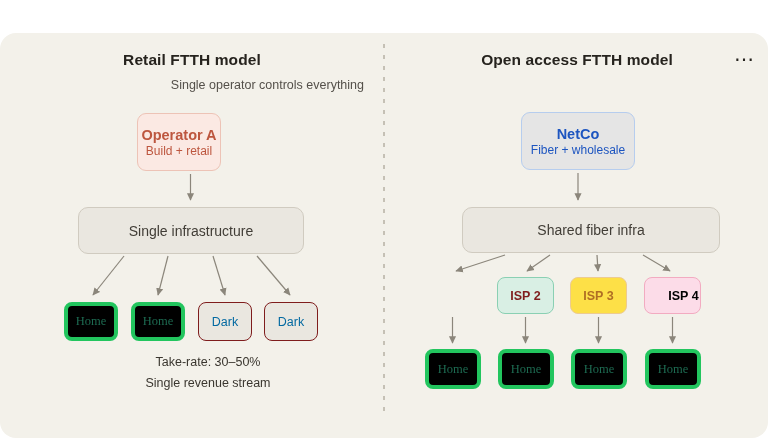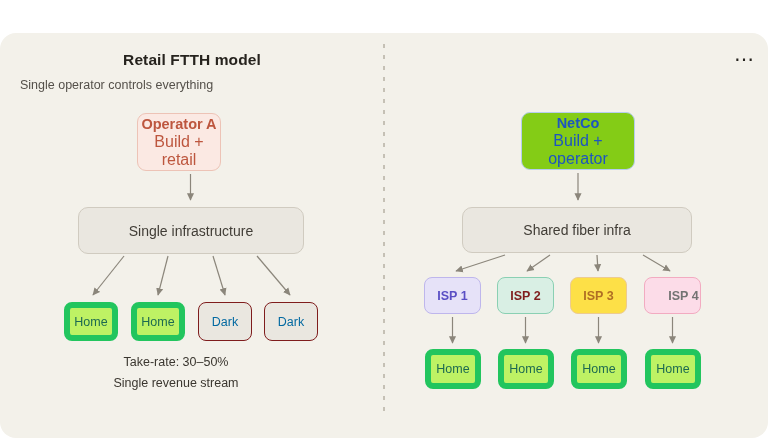--- a/index.html
+++ b/index.html
@@ -12,63 +12,63 @@
     position:absolute; left:0; top:33px; width:768px; height:405px;
     background:#f3f1ea; border-radius:16px;
   }
   svg.arrows { position:absolute; left:0; top:0; width:768px; height:438px; pointer-events:none; }
 
   .panel-title {
     position:absolute; text-align:center; font-size:15.5px; font-weight:700;
     color:#26231e; letter-spacing:0.1px;
   }
   .panel-sub {
-    position:absolute; text-align:left; font-size:12.5px; color:#54504a;
+    position:absolute; text-align:right; font-size:12.5px; color:#54504a;
   }
   .lt { left:20px;  top:51px; width:344px; }
   .ls { left:20px;  top:78px; width:344px; }
   .rt { left:404px; top:51px; width:346px; }
   .rs { left:404px; top:78px; width:346px; }
 
   .node {
     position:absolute; box-sizing:border-box; border-radius:9px;
     display:flex; align-items:center; justify-content:center; text-align:center;
   }
   .two { flex-direction:column; gap:1px; }
   .nt { font-size:14.5px; font-weight:700; }
-  .ns { font-size:16px; }
+  .ns { font-size:12px; }
 
   .op-a  { left:137px; top:113px; width:84px; height:58px; background:#fbe9e3; border:1px solid #edc3b6; }
   .op-a .nt, .op-a .ns { color:#bd563e; }
 
-  .netco { left:521px; top:112px; width:114px; height:58px; background:#84cc16; border:1px solid #b6cdee; }
+  .netco { left:521px; top:112px; width:114px; height:58px; background:#e5e5e5; border:1px solid #b6cdee; }
   .netco .nt, .netco .ns { color:#1d55c0; }
 
   .infra {
     background:#eae7e0; border:1px solid #d0cbc0; color:#413d36; font-size:14px;
     border-radius:10px;
   }
   .fiber  { left:78px;  top:207px; width:226px; height:47px; }
-  .shared { left:462px; top:207px; width:230px; height:46px; }
+  .shared { left:462px; top:207px; width:258px; height:46px; }
 
   .leaf { top:302px; width:54px; height:39px; font-size:12.5px; font-weight:500; border-radius:8px; }
   .l-home-1 { left:64px; }  .l-home-2 { left:131px; }
   .l-dark-1 { left:198px; } .l-dark-2 { left:264px; }
 
-  .home { background:#bef264; border:6px solid #22c55e; color:#1d6a51; }
+  .home { background:#000000; border:4px solid #22c55e; color:#1d6a51;font-family:Liberation Serif, serif; }
   .dark { background:#eae7e0; border:1px solid #7f1d1d; color:#0369a1; }
 
-  .note { position:absolute; left:4px; width:344px; text-align:center; font-size:12.5px; color:#3a362f; }
+  .note { position:absolute; left:36px; width:344px; text-align:center; font-size:12.5px; color:#3a362f; }
   .n1 { top:355px; } .n2 { top:376px; }
 
   .isp { top:277px; width:57px; height:37px; font-size:12.5px; font-weight:600; border-radius:8px; }
   .isp-1 { left:424px; background:#e6e2f8; border:1px solid #beb6ec; color:#5a4fc4; }
   .isp-2 { left:497px; background:#d9efe4; border:1px solid #8ad0b3; color:#7f1d1d; }
   .isp-3 { left:570px; background:#fde047; border:1px solid #edcb90; color:#b06e24; }
-  .isp-4 { left:644px; background:#fcdce8; border:1px solid #f2abc1; color:#737373;padding-left:22px; }
+  .isp-4 { left:644px; background:#fcdce8; border:1px solid #f2abc1; color:#000000;padding-left:22px; }
 
   .r-home { top:349px; width:56px; height:40px; font-size:12.5px; font-weight:500; border-radius:8px; }
   .rh-1 { left:425px; } .rh-2 { left:498px; } .rh-3 { left:571px; } .rh-4 { left:645px; }
 
   .more-btn {
     position:absolute; left:726px; top:45px; width:36px; height:28px;
     background:transparent; border:none; padding:0; margin:0;
     font-size:20px; line-height:26px; color:#26231e; cursor:pointer;
     font-family:"Liberation Sans", sans-serif;
   }
@@ -124,29 +124,29 @@
   <div class="node infra fiber">Single infrastructure</div>
 
   <div class="node leaf home l-home-1">Home</div>
   <div class="node leaf home l-home-2">Home</div>
   <div class="node leaf dark l-dark-1">Dark</div>
   <div class="node leaf dark l-dark-2">Dark</div>
 
   <div class="note n1">Take-rate: 30–50%</div>
   <div class="note n2">Single revenue stream</div>
 
+  <div class="panel-title rt">Open access FTTH model</div>
 
   <div class="node two netco">
     <div class="nt">NetCo</div>
-    <div class="ns">Build + operator</div>
+    <div class="ns">Fiber + wholesale</div>
   </div>
 
   <div class="node infra shared">Shared fiber infra</div>
 
-  <div class="node isp isp-1">ISP 1</div>
   <div class="node isp isp-2">ISP 2</div>
   <div class="node isp isp-3">ISP 3</div>
   <div class="node isp isp-4">ISP 4</div>
 
   <div class="node home r-home rh-1">Home</div>
   <div class="node home r-home rh-2">Home</div>
   <div class="node home r-home rh-3">Home</div>
   <div class="node home r-home rh-4">Home</div>
 
 </div>

